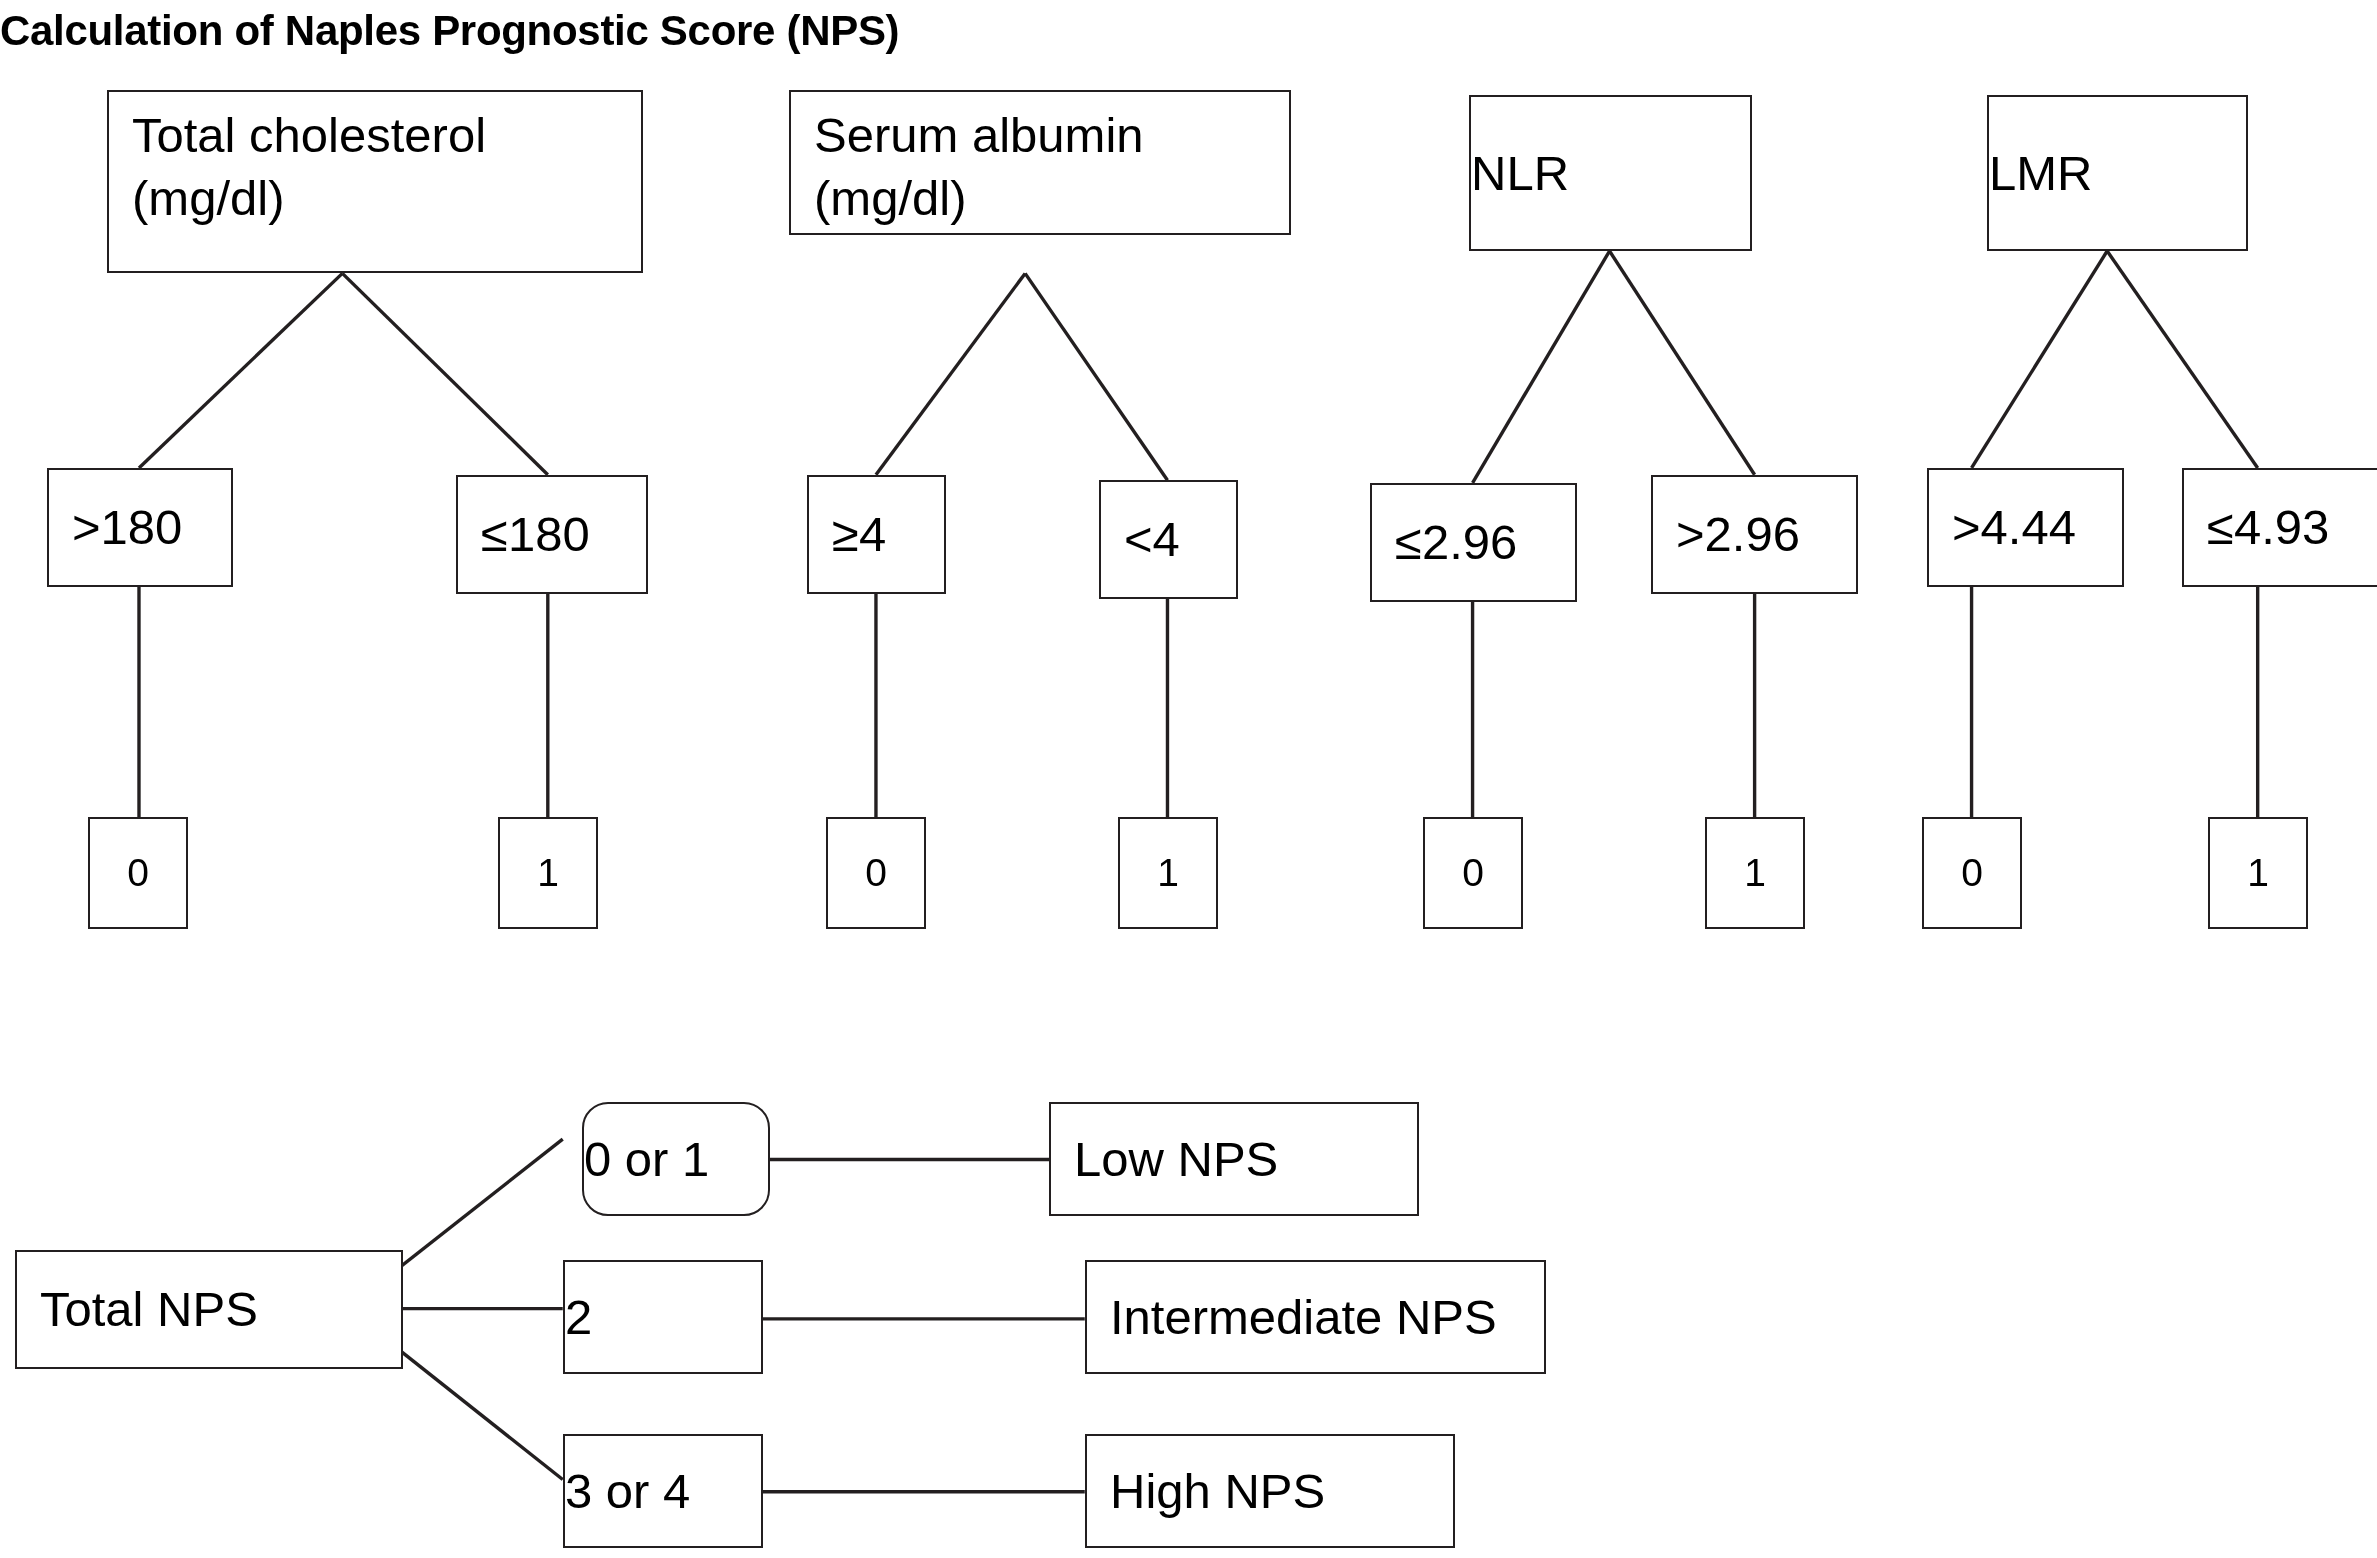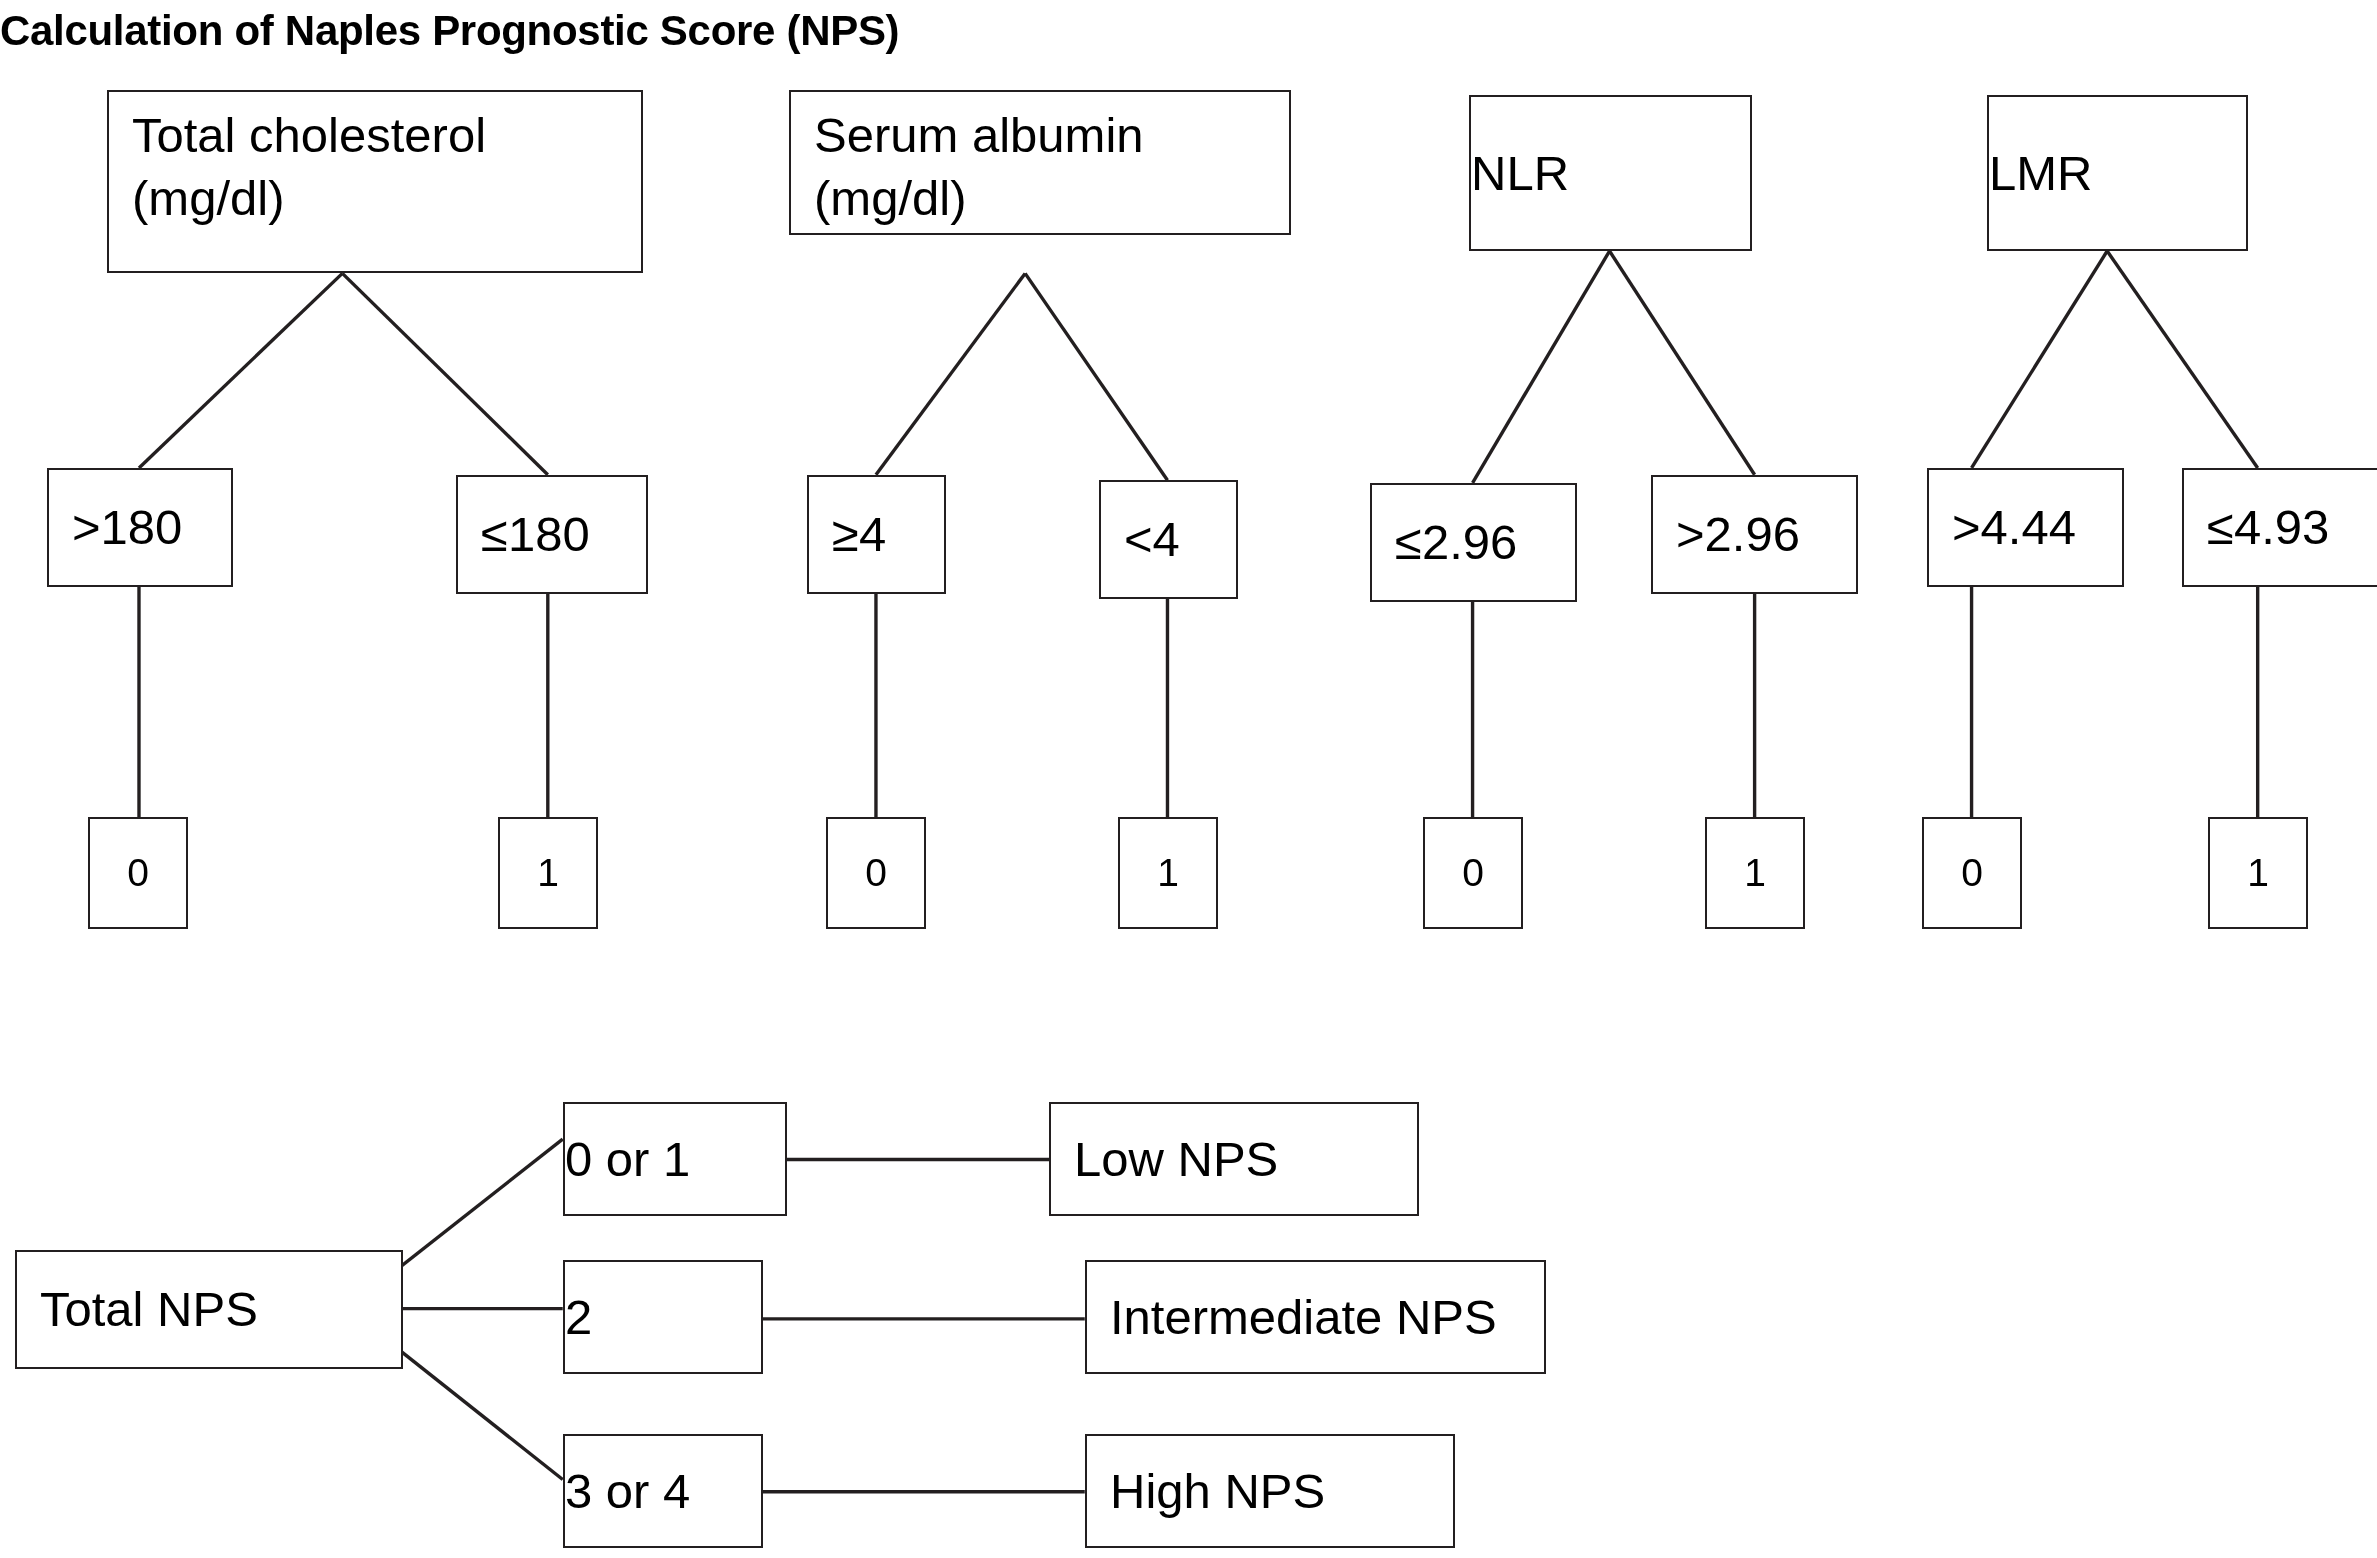--- a/index.html
+++ b/index.html
@@ -188,21 +188,21 @@
   </div>
 
   <div class="node score" style="left:2208px; top:817px; width:100px; height:112px;">
     <span class="txt">1</span>
   </div>
 
   <div class="node mid-v" style="left:15px; top:1250px; width:388px; height:119px;">
     <span class="txt">Total NPS</span>
   </div>
 
-  <div class="node center-h mid-v" style="left:563px; top:1102px; width:224px; height:114px;">
+  <div class="node center-h mid-v" style="left:582px; top:1102px; width:188px; height:114px;border-radius:26px;">
     <span class="txt">0 or 1</span>
   </div>
 
   <div class="node center-h mid-v" style="left:563px; top:1260px; width:200px; height:114px;">
     <span class="txt">2</span>
   </div>
 
   <div class="node center-h mid-v" style="left:563px; top:1434px; width:200px; height:114px;">
     <span class="txt">3 or 4</span>
   </div>

